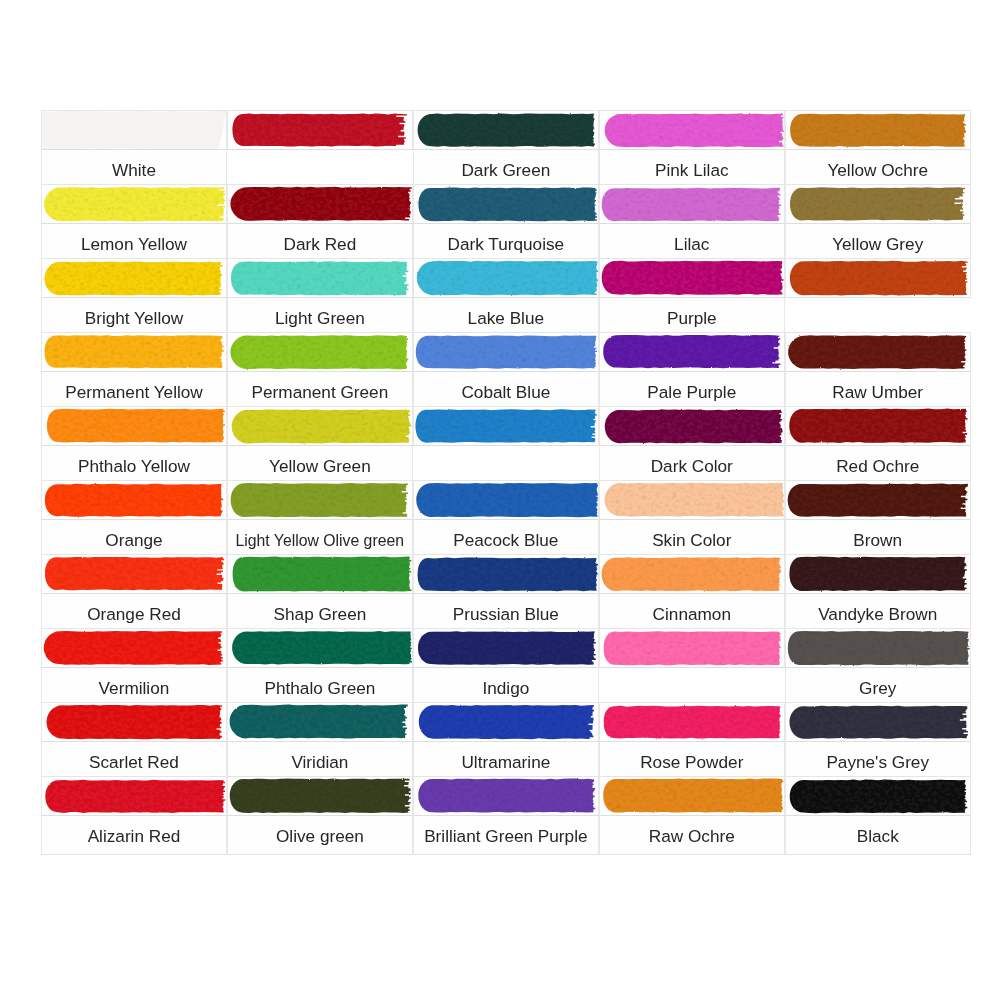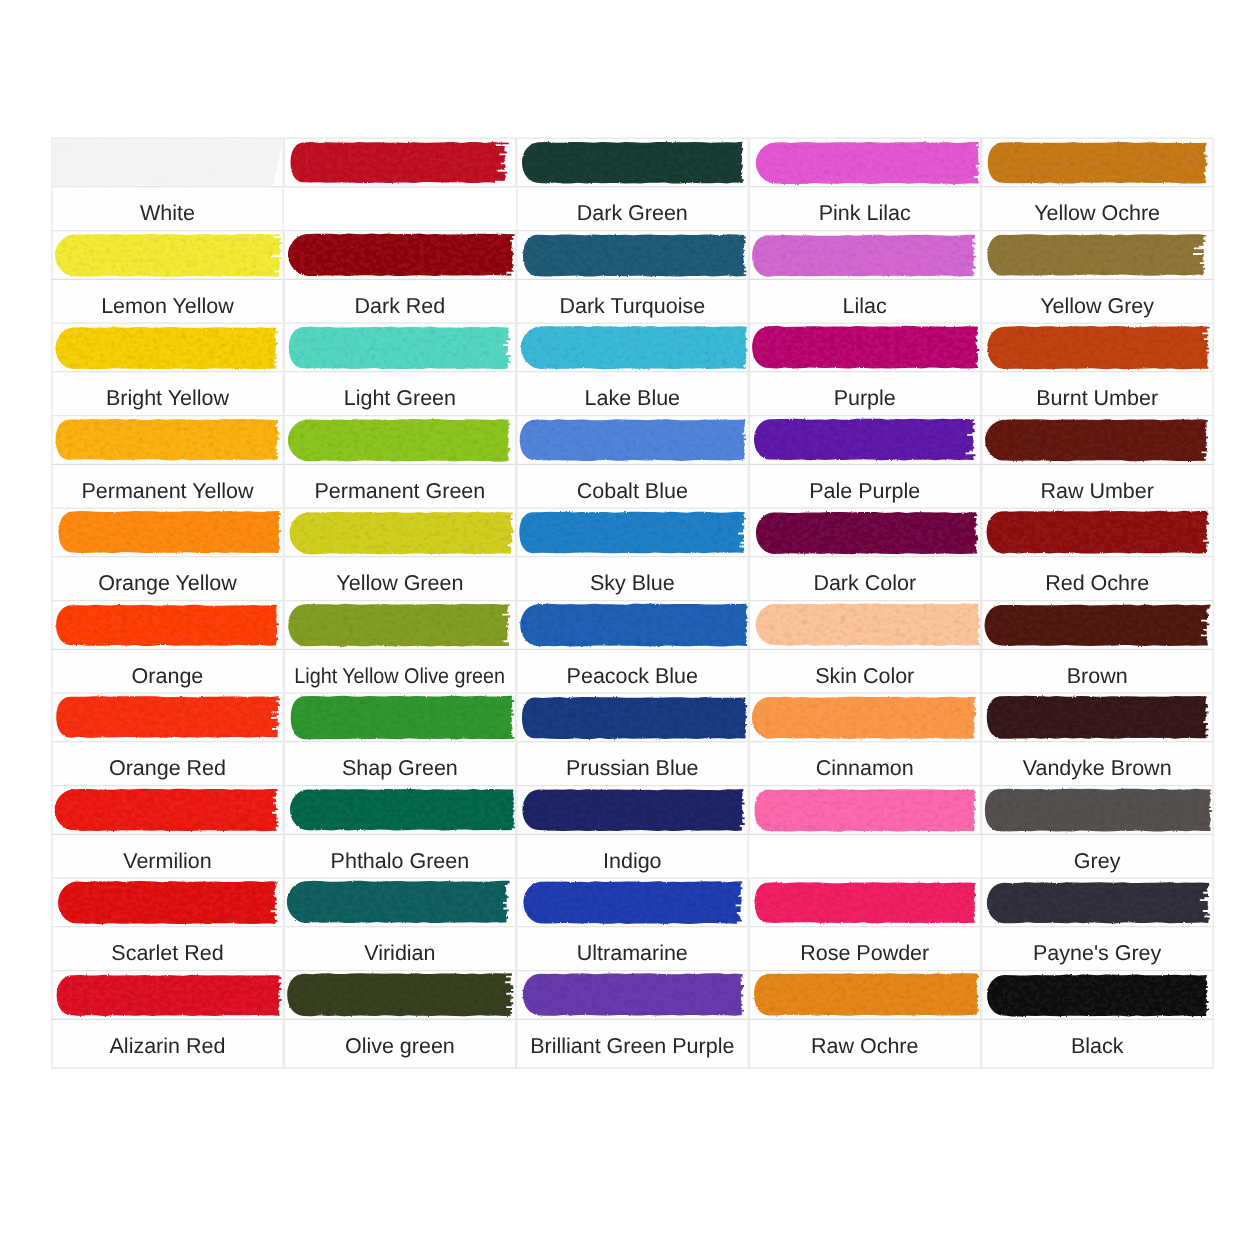--- a/index.html
+++ b/index.html
@@ -406,23 +406,20 @@
                   <feMergeNode in="sm"></feMergeNode>
                   <feMergeNode in="grClipA"></feMergeNode>
                 </feMerge>
               </filter>
             </defs>
             <g filter="url(#fx15)">
               <path d="M 18.61 3.30 L 24.92 3.25 L 31.23 2.89 L 37.55 3.38 L 43.86 3.58 L 50.18 2.96 L 56.49 3.09 L 62.81 3.52 L 69.12 3.25 L 75.43 3.01 L 81.75 3.17 L 88.06 2.87 L 94.38 3.35 L 100.69 3.25 L 107.01 2.87 L 113.32 3.02 L 119.64 3.74 L 125.95 3.70 L 132.26 3.67 L 138.58 2.90 L 144.89 3.40 L 151.21 3.28 L 157.52 3.25 L 163.84 2.91 L 170.15 3.45 L 176.46 2.86 L 182.78 3.63 L 182.78 4.83 L 180.48 4.83 L 180.48 6.36 L 181.34 6.36 L 181.34 7.90 L 176.91 7.90 L 176.91 9.43 L 181.71 9.43 L 181.71 10.97 L 180.86 10.97 L 180.86 12.50 L 178.20 12.50 L 178.20 14.03 L 181.73 14.03 L 181.73 15.57 L 180.89 15.57 L 180.89 17.10 L 181.46 17.10 L 181.46 18.63 L 180.96 18.63 L 180.96 20.17 L 182.22 20.17 L 182.22 21.70 L 180.10 21.70 L 180.10 23.23 L 182.30 23.23 L 182.30 24.77 L 180.92 24.77 L 180.92 26.30 L 180.99 26.30 L 180.99 27.84 L 180.86 27.84 L 180.86 29.37 L 181.21 29.37 L 181.21 30.90 L 181.19 30.90 L 181.19 32.44 L 180.87 32.44 L 180.87 33.97 L 181.08 33.97 L 181.08 35.50 L 181.81 35.50 L 181.81 37.04 L 177.11 37.04 L 176.46 36.91 L 170.15 36.94 L 163.84 37.33 L 157.52 37.34 L 151.21 36.61 L 144.89 37.26 L 138.58 36.69 L 132.26 36.74 L 125.95 36.99 L 119.64 37.14 L 113.32 37.48 L 107.01 36.74 L 100.69 37.46 L 94.38 37.02 L 88.06 36.60 L 81.75 36.81 L 75.43 36.91 L 69.12 36.88 L 62.81 37.07 L 56.49 37.44 L 50.18 37.09 L 43.86 37.36 L 37.55 37.18 L 31.23 37.01 L 24.92 36.90 L 18.61 37.22 C 10.92 37.04 4.89 30.12 4.89 20.17 C 4.89 10.21 10.92 3.30 18.61 3.30 Z" fill="#c04316"></path>
             </g>
           </svg>
         </div>
-      <div class="label-box">
-        <span class="label">Burnt Umber</span>
-      </div>
     </div>
   </div>
   <div class="row">
     <div class="cell">
       <div class="swatch-box">
           <svg class="stroke" viewBox="0 0 186 40" preserveAspectRatio="none">
             <defs>
               <filter id="fx16" x="-6%" y="-12%" width="112%" height="124%">
                 <feTurbulence type="fractalNoise" baseFrequency="0.85 0.62" numOctaves="3" seed="592" result="n"></feTurbulence>
                 <feDisplacementMap in="SourceGraphic" in2="n" scale="1.6" xChannelSelector="R" yChannelSelector="G" result="dm"></feDisplacementMap>
@@ -567,21 +564,21 @@
                   <feMergeNode in="grClipA"></feMergeNode>
                 </feMerge>
               </filter>
             </defs>
             <g filter="url(#fx21)">
               <path d="M 17.40 3.17 L 23.75 2.83 L 30.10 3.02 L 36.45 3.33 L 42.81 3.57 L 49.16 3.57 L 55.51 3.46 L 61.86 3.24 L 68.21 2.78 L 74.57 3.07 L 80.92 2.99 L 87.27 3.41 L 93.62 3.32 L 99.97 3.33 L 106.33 3.02 L 112.68 3.03 L 119.03 3.05 L 125.38 3.35 L 131.73 3.05 L 138.09 2.95 L 144.44 2.85 L 150.79 3.42 L 157.14 2.93 L 163.50 3.36 L 169.85 3.55 L 176.20 3.01 L 182.55 2.81 L 182.55 4.68 L 183.65 4.68 L 183.65 6.19 L 181.89 6.19 L 181.89 7.69 L 182.86 7.69 L 182.86 9.20 L 182.31 9.20 L 182.31 10.71 L 181.88 10.71 L 181.88 12.21 L 182.06 12.21 L 182.06 13.72 L 182.26 13.72 L 182.26 15.22 L 182.34 15.22 L 182.34 16.73 L 182.00 16.73 L 182.00 18.24 L 184.07 18.24 L 184.07 19.74 L 182.39 19.74 L 182.39 21.25 L 181.86 21.25 L 181.86 22.75 L 181.94 22.75 L 181.94 24.26 L 182.39 24.26 L 182.39 25.77 L 182.68 25.77 L 182.68 27.27 L 182.17 27.27 L 182.17 28.78 L 182.04 28.78 L 182.04 30.29 L 182.70 30.29 L 182.70 31.79 L 183.18 31.79 L 183.18 33.30 L 182.10 33.30 L 182.10 34.80 L 181.99 34.80 L 181.99 36.31 L 182.25 36.31 L 176.20 36.22 L 169.85 36.29 L 163.50 36.38 L 157.14 36.29 L 150.79 36.17 L 144.44 36.02 L 138.09 36.48 L 131.73 35.86 L 125.38 36.55 L 119.03 36.43 L 112.68 35.91 L 106.33 35.87 L 99.97 36.13 L 93.62 36.11 L 87.27 36.02 L 80.92 36.34 L 74.57 36.38 L 68.21 36.06 L 61.86 35.86 L 55.51 35.88 L 49.16 36.54 L 42.81 35.98 L 36.45 36.01 L 30.10 36.20 L 23.75 36.48 L 17.40 36.04 C 10.97 36.31 5.92 30.52 5.92 19.74 C 5.92 8.96 10.97 3.17 17.40 3.17 Z" fill="#fd8916"></path>
             </g>
           </svg>
         </div>
       <div class="label-box">
-        <span class="label">Orange Yellow</span>
+        <span class="label">Phthalo Yellow</span>
       </div>
     </div>
     <div class="cell">
       <div class="swatch-box">
           <svg class="stroke" viewBox="0 0 186 40" preserveAspectRatio="none">
             <defs>
               <filter id="fx22" x="-6%" y="-12%" width="112%" height="124%">
                 <feTurbulence type="fractalNoise" baseFrequency="0.85 0.62" numOctaves="3" seed="814" result="n"></feTurbulence>
                 <feDisplacementMap in="SourceGraphic" in2="n" scale="1.6" xChannelSelector="R" yChannelSelector="G" result="dm"></feDisplacementMap>
                 <feGaussianBlur in="dm" stdDeviation="0.55" result="sm"></feGaussianBlur>
@@ -618,23 +615,20 @@
                   <feMergeNode in="sm"></feMergeNode>
                   <feMergeNode in="grClipA"></feMergeNode>
                 </feMerge>
               </filter>
             </defs>
             <g filter="url(#fx23)">
               <path d="M 13.36 3.77 L 19.87 3.73 L 26.39 3.39 L 32.90 3.65 L 39.42 3.46 L 45.93 4.00 L 52.44 3.64 L 58.96 3.75 L 65.47 3.64 L 71.98 3.50 L 78.50 4.15 L 85.01 3.74 L 91.52 3.47 L 98.04 3.34 L 104.55 3.62 L 111.06 3.68 L 117.58 4.04 L 124.09 3.40 L 130.60 3.88 L 137.12 4.13 L 143.63 3.41 L 150.15 3.37 L 156.66 3.71 L 163.17 4.16 L 169.69 4.07 L 176.20 3.41 L 182.71 3.74 L 182.71 5.25 L 181.88 5.25 L 181.88 6.73 L 182.33 6.73 L 182.33 8.21 L 183.77 8.21 L 183.77 9.69 L 182.13 9.69 L 182.13 11.17 L 182.27 11.17 L 182.27 12.66 L 180.67 12.66 L 180.67 14.14 L 182.15 14.14 L 182.15 15.62 L 182.47 15.62 L 182.47 17.10 L 181.64 17.10 L 181.64 18.58 L 181.65 18.58 L 181.65 20.06 L 177.80 20.06 L 177.80 21.54 L 182.16 21.54 L 182.16 23.02 L 182.24 23.02 L 182.24 24.50 L 181.67 24.50 L 181.67 25.98 L 182.33 25.98 L 182.33 27.46 L 179.61 27.46 L 179.61 28.94 L 182.22 28.94 L 182.22 30.42 L 178.66 30.42 L 178.66 31.90 L 182.16 31.90 L 182.16 33.38 L 182.45 33.38 L 182.45 34.86 L 181.84 34.86 L 181.84 36.35 L 184.17 36.35 L 176.20 35.90 L 169.69 36.19 L 163.17 35.93 L 156.66 35.93 L 150.15 36.61 L 143.63 35.98 L 137.12 36.60 L 130.60 36.12 L 124.09 36.54 L 117.58 36.46 L 111.06 36.08 L 104.55 36.54 L 98.04 36.59 L 91.52 36.41 L 85.01 36.32 L 78.50 36.50 L 71.98 36.56 L 65.47 36.18 L 58.96 35.94 L 52.44 35.93 L 45.93 36.15 L 39.42 36.66 L 32.90 36.59 L 26.39 36.33 L 19.87 36.28 L 13.36 36.66 C 7.25 36.35 2.46 30.85 2.46 20.06 C 2.46 9.27 7.25 3.77 13.36 3.77 Z" fill="#2080c8"></path>
             </g>
           </svg>
         </div>
-      <div class="label-box">
-        <span class="label">Sky Blue</span>
-      </div>
     </div>
     <div class="cell">
       <div class="swatch-box">
           <svg class="stroke" viewBox="0 0 186 40" preserveAspectRatio="none">
             <defs>
               <filter id="fx24" x="-6%" y="-12%" width="112%" height="124%">
                 <feTurbulence type="fractalNoise" baseFrequency="0.85 0.62" numOctaves="3" seed="888" result="n"></feTurbulence>
                 <feDisplacementMap in="SourceGraphic" in2="n" scale="1.6" xChannelSelector="R" yChannelSelector="G" result="dm"></feDisplacementMap>
                 <feGaussianBlur in="dm" stdDeviation="0.55" result="sm"></feGaussianBlur>
                 <feTurbulence type="fractalNoise" baseFrequency="0.23 0.30" numOctaves="4" seed="1279" result="gr"></feTurbulence>

